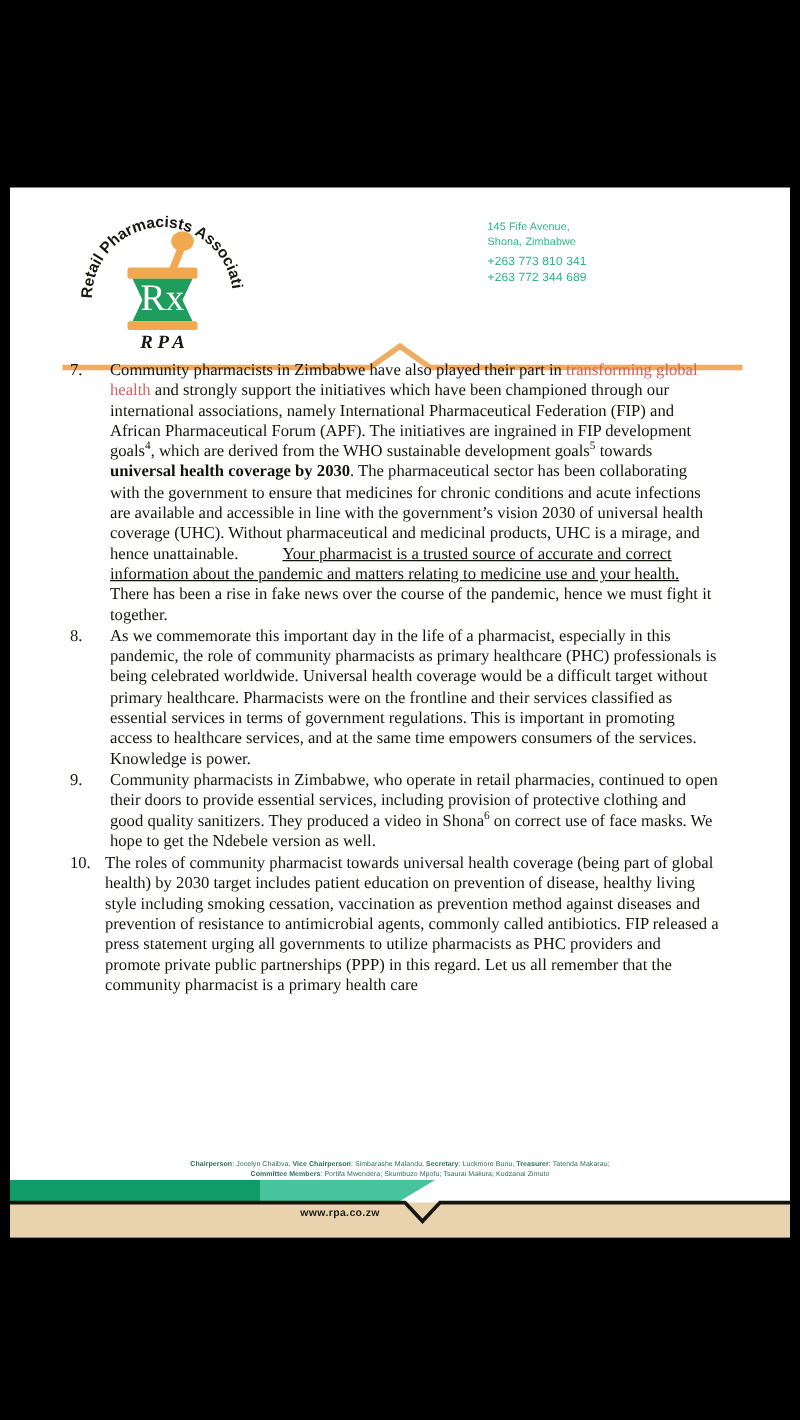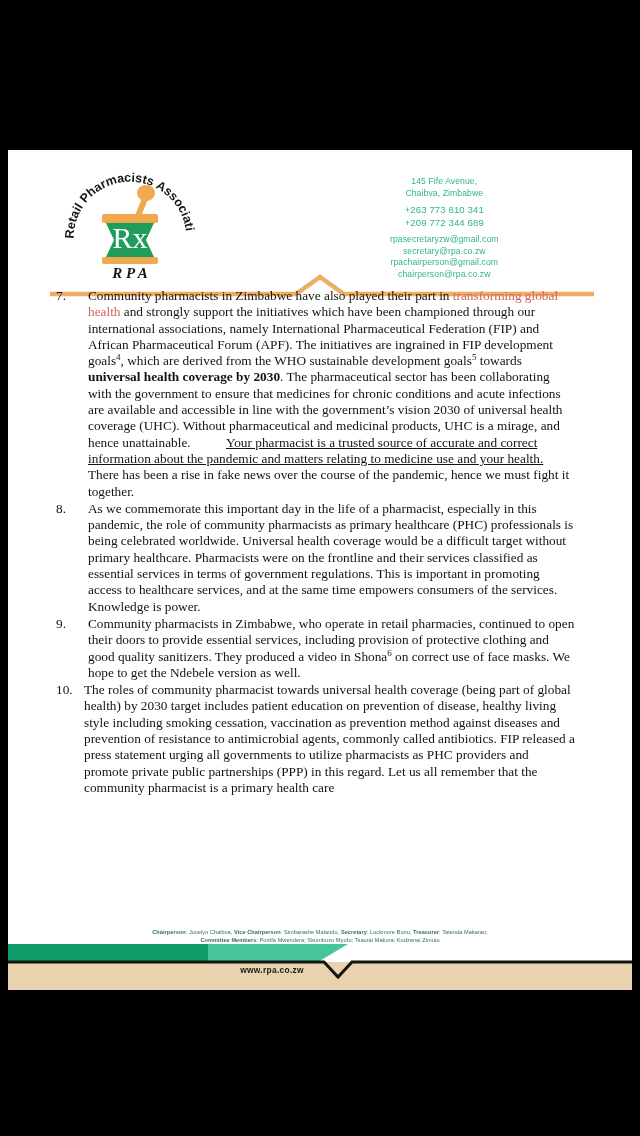--- a/index.html
+++ b/index.html
@@ -50,21 +50,21 @@
   .contact-block {
     position: absolute;
     left: 382px;
     top: 26px;
     color: #2db58a;
     font-family: "Liberation Sans", sans-serif;
     font-size: 8.6px;
     line-height: 11.6px;
     letter-spacing: 0.1px;
   }
-  .contact-group { margin-bottom: 5px; text-align: center; }
+  .contact-group { margin-bottom: 5px; }
   .contact-group:last-child { margin-bottom: 0; }
   .contact-line { white-space: nowrap; }
   .contact-phone { font-size: 9.6px; line-height: 12.4px; }
 
   .header-rule-wrap {
     position: absolute;
     left: 0;
     top: 122px;
     width: 624px;
     height: 26px;
@@ -178,31 +178,25 @@
           <rect x="42" y="95" width="56" height="7" rx="2" fill="#f0a94e"></rect>
 
           <text x="70" y="86" text-anchor="middle" font-family="Liberation Serif, serif" font-size="30" fill="#ffffff">Rx</text>
           <text x="70" y="116" text-anchor="middle" font-family="Liberation Serif, serif" font-style="italic" font-weight="bold" font-size="15" fill="#17170f">R P A</text>
         </svg>
       </div>
 
       <div class="contact-block">
         <div class="contact-group">
           <div class="contact-line">145 Fife Avenue,</div>
-          <div class="contact-line">Chaibva, Zimbabwe</div>
+          <div class="contact-line">Shona, Zimbabwe</div>
         </div>
         <div class="contact-group">
           <div class="contact-line contact-phone">+263 773 810 341</div>
-          <div class="contact-line contact-phone">+209 772 344 689</div>
-        </div>
-        <div class="contact-group">
-          <div class="contact-line">rpasecretaryzw@gmail.com</div>
-          <div class="contact-line">secretary@rpa.co.zw</div>
-          <div class="contact-line">rpachairperson@gmail.com</div>
-          <div class="contact-line">chairperson@rpa.co.zw</div>
+          <div class="contact-line contact-phone">+263 772 344 689</div>
         </div>
       </div>
 
       <div class="header-rule-wrap">
         <svg width="624" height="26" viewBox="0 0 624 26">
           <path d="M42 22 L288 22 L312 5 L336 22 L586 22" fill="none" stroke="#efad63" stroke-width="4.5" stroke-linejoin="miter"></path>
         </svg>
       </div>
     </div>
 

